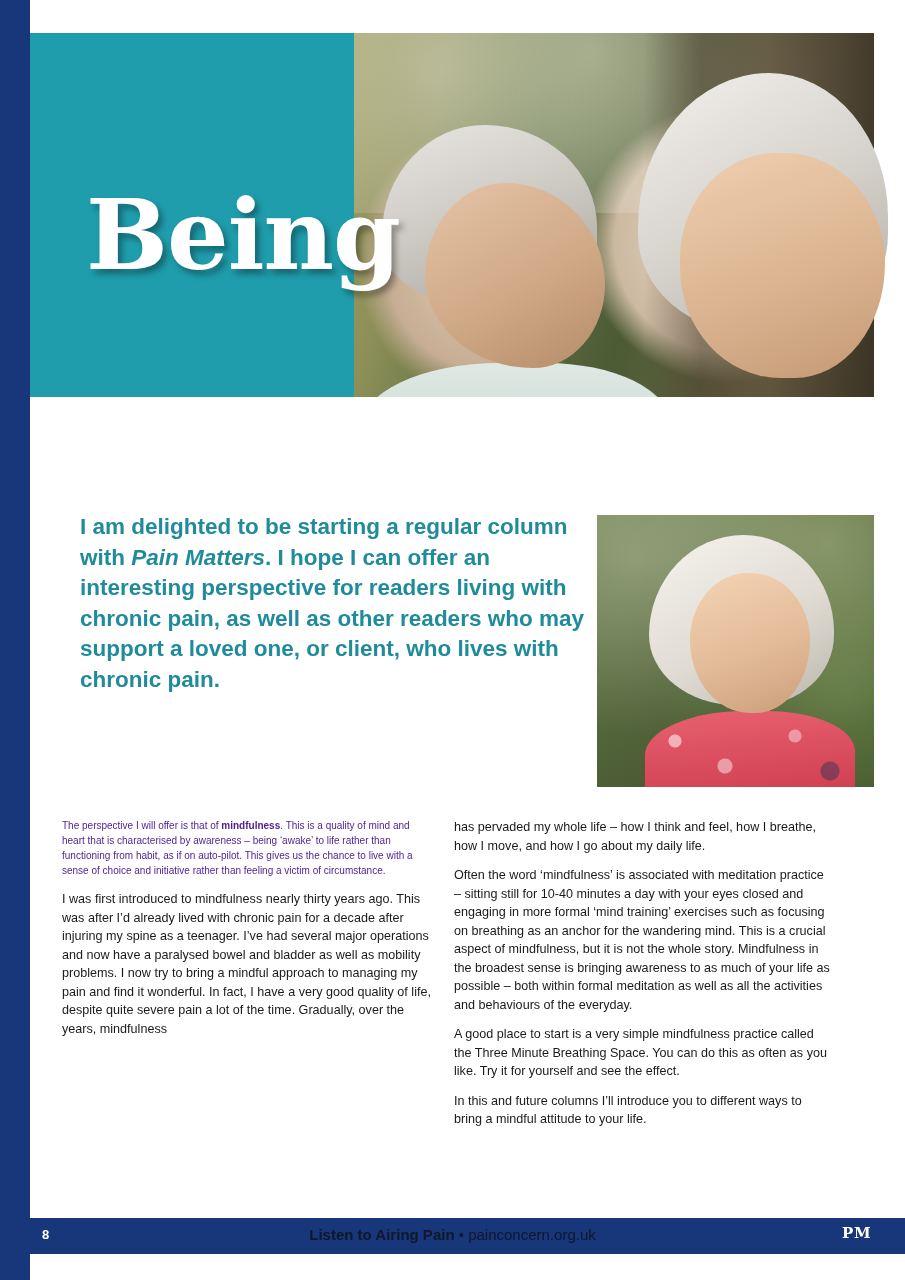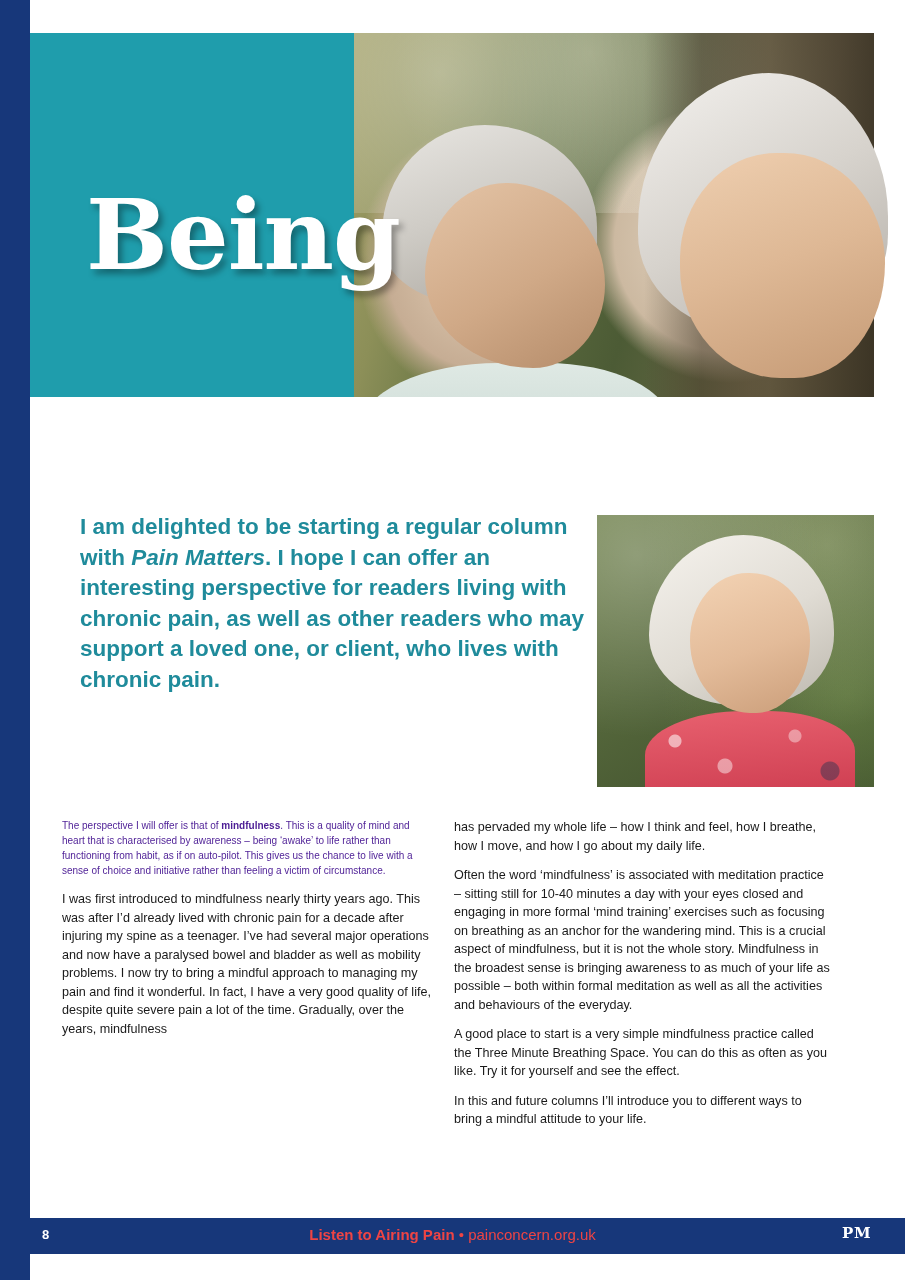--- a/index.html
+++ b/index.html
@@ -250,21 +250,21 @@
     color: #ffffff;
     font-size: 13px;
     font-weight: 700;
   }
   .footer-center {
     position: absolute;
     left: 0;
     top: 1226px;
     width: 905px;
     text-align: center;
-    color: #ef4444;
+    color: #0f172a;
     font-size: 15px;
   }
   .footer-center b { font-weight: 700; }
   .footer-logo {
     position: absolute;
     right: 34px;
     top: 1224px;
     color: #ffffff;
     font-family: "DejaVu Serif", serif;
     font-weight: 700;

